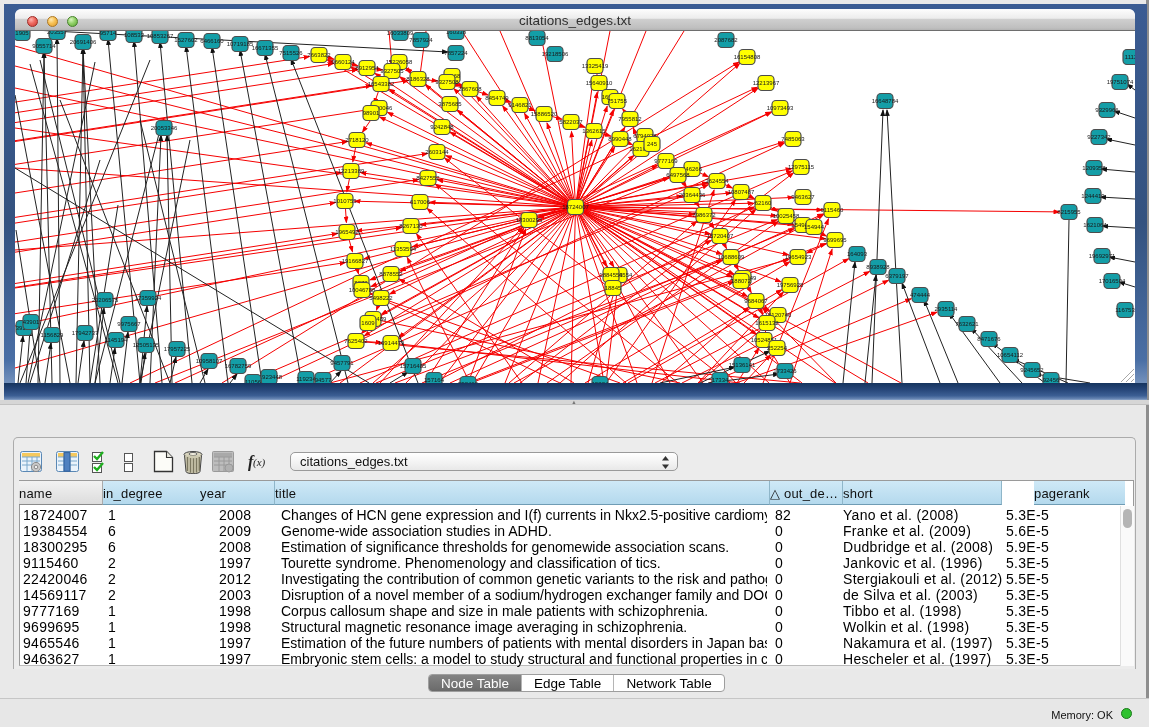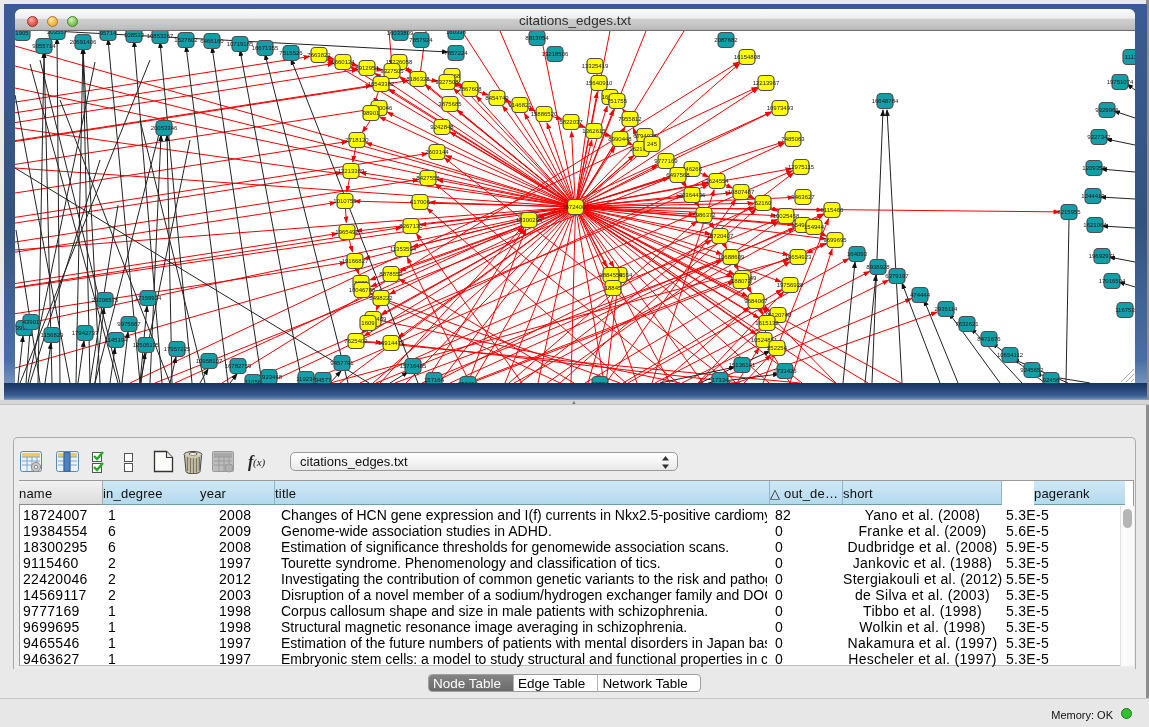--- a/index.html
+++ b/index.html
@@ -29,26 +29,26 @@
 
 #table{position:absolute;left:19px;top:480px;width:1115px;height:186px;background:#fff;border:1px solid #9a9a9a;border-bottom:1px solid #bbb}
 #thead{position:absolute;left:19px;top:481px;width:1114px;height:25px;font-size:13px;letter-spacing:0.2px;color:#111}
 #thead .h{position:absolute;top:0;height:24px;background:linear-gradient(180deg,#cfe9f7,#b4d9ed);border-right:1px solid #8fb6c9;border-bottom:1px solid #6f9cb4;text-align:left;padding-top:5px}
 #thead .hg{background:linear-gradient(180deg,#f2f2f2,#dcdcdc);border-right:1px solid #aaa;border-bottom:1px solid #8a8a8a}
 #tbody{position:absolute;left:19px;top:506px;width:1101px;height:160px;font-size:14px;letter-spacing:0.3px;color:#000}
 .tr{position:relative;height:16px;white-space:nowrap}
 .tr div{position:absolute;top:1px;overflow:hidden}
 .c1{left:4px;width:86px}.c2{left:89px;width:60px}.c3{left:200px;width:60px}
 .c4{left:262px;width:486px;letter-spacing:0}.c5{left:756px;width:60px}
-.c6{left:824px;width:159px;text-align:center}.c7{left:987px;width:90px}
+.c6{left:824px;width:159px;}.c7{left:987px;width:90px}
 #vscroll{position:absolute;left:1120px;top:506px;width:14px;height:160px;background:#fafafa;border-left:1px solid #e0e0e0}
 #vthumb{position:absolute;left:2px;top:3px;width:9px;height:19px;background:#b5b5b5;border-radius:5px}
 
 #tabs{position:absolute;left:428px;top:674px;height:18px;display:flex;font-size:13.5px;border:1px solid #9e9e9e;border-radius:4px;overflow:hidden;background:#fff}
-#tabs div{padding:1px 12px 0 4px;border-right:1px solid #b5b5b5}
+#tabs div{padding:1px 12px 0 12px;border-right:1px solid #b5b5b5}
 #tabs .sel{background:linear-gradient(180deg,#848484,#6a6a6a);color:#fff}
 #tabs div:last-child{border-right:none}
 
 #status{position:absolute;left:0;top:698px;width:1149px;height:29px;background:#e7e7e7;border-top:1px solid #c6c6c6}
 #mem{position:absolute;right:36px;top:10px;font-size:11px;color:#111}
 #dot{position:absolute;right:17px;top:9px;width:11px;height:11px;border-radius:50%;background:#2fc22f;border:1.5px solid #1d7a1d}
 .ic{position:absolute;top:450px}
 </style></head>
 <body>
 <div id="app">
@@ -769,21 +769,21 @@
         <div class="c5">0</div>
         <div class="c6">Dudbridge et al. (2008)</div>
         <div class="c7">5.9E-5</div>
       </div>
       <div class="tr">
         <div class="c1">9115460</div>
         <div class="c2">2</div>
         <div class="c3">1997</div>
         <div class="c4">Tourette syndrome. Phenomenology and classification of tics.</div>
         <div class="c5">0</div>
-        <div class="c6">Jankovic et al. (1988)</div>
+        <div class="c6">Jankovic et al. (1996)</div>
         <div class="c7">5.3E-5</div>
       </div>
       <div class="tr">
         <div class="c1">22420046</div>
         <div class="c2">2</div>
         <div class="c3">2012</div>
         <div class="c4">Investigating the contribution of common genetic variants to the risk and pathogen…</div>
         <div class="c5">0</div>
         <div class="c6">Stergiakouli et al. (2012)</div>
         <div class="c7">5.5E-5</div>

